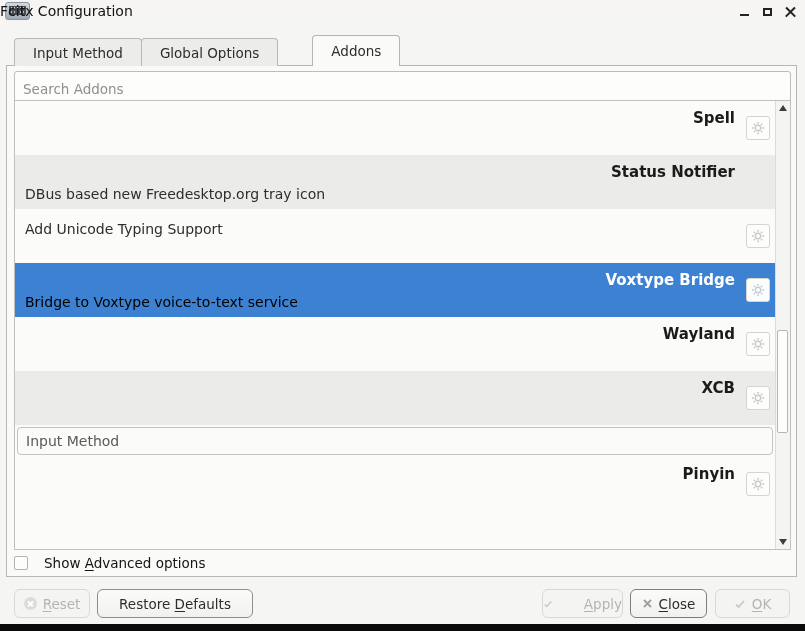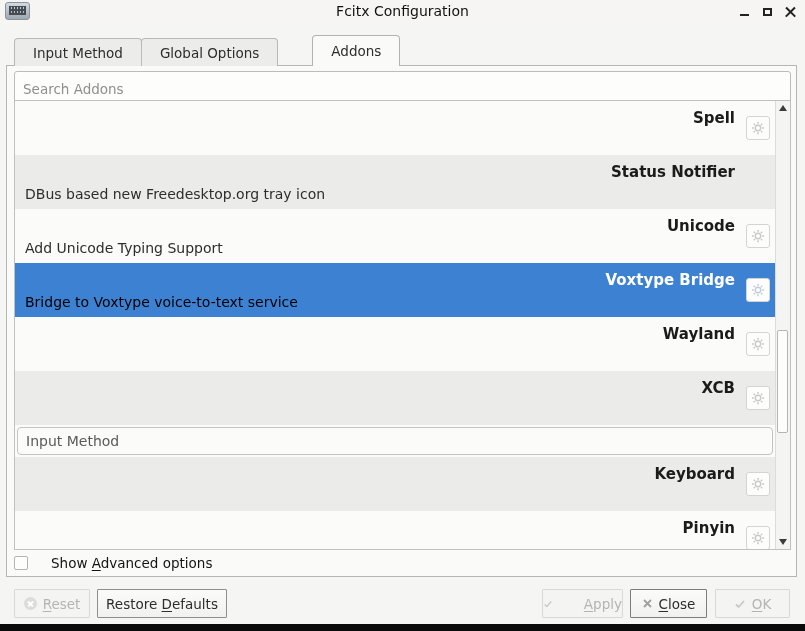--- a/index.html
+++ b/index.html
@@ -11,21 +11,21 @@
     -webkit-font-smoothing:antialiased;
   }
   
   .titlebar{position:absolute;left:0;top:0;width:805px;height:23px;background:#f6f5f4;}
   .app-icon{position:absolute;left:5px;top:2px;width:25px;height:18px;border-radius:3px;
     background:linear-gradient(#d3dae1,#9da8b2);border:1px solid #8a949d;box-sizing:border-box;}
   .app-icon .keys{position:absolute;left:3px;right:3px;top:3px;bottom:4px;
     background:
       repeating-linear-gradient(0deg,#474c52 0 2px,rgba(0,0,0,0) 2px 4px),
       repeating-linear-gradient(90deg,#474c52 0 2px,rgba(0,0,0,0) 2px 3px);}
-  .win-title{position:absolute;left:0;right:0;top:3px;text-align:center;font-size:14px;color:#111;}
+  .win-title{position:absolute;left:0;right:0;top:3px;font-size:14px;color:#111;}
   .win-controls{position:absolute;right:8px;top:0;height:23px;display:flex;align-items:center;gap:9px;}
   .wc{width:14px;height:14px;display:flex;align-items:center;justify-content:center;cursor:default;}
   .ico-min{width:9px;height:2px;background:#222;margin-top:6px;}
   .ico-max{width:9px;height:8px;border:2px solid #222;box-sizing:border-box;}
   .ico-close{position:relative;width:11px;height:11px;}
   .ico-close:before,.ico-close:after{content:"";position:absolute;left:-1px;top:4.5px;width:13px;height:2.4px;background:#222;}
   .ico-close:before{transform:rotate(45deg);} .ico-close:after{transform:rotate(-45deg);}
 
   
   .tabbar{position:absolute;left:14px;top:36px;height:30px;display:flex;align-items:flex-end;z-index:3;}
@@ -67,30 +67,30 @@
   .sb-btn{position:absolute;left:0;width:14px;height:14px;display:flex;align-items:center;justify-content:center;}
   .sb-up{top:0;} .sb-down{bottom:0;}
   .tri-up{width:0;height:0;border-left:4.5px solid transparent;border-right:4.5px solid transparent;border-bottom:6px solid #3c3c3a;}
   .tri-down{width:0;height:0;border-left:4.5px solid transparent;border-right:4.5px solid transparent;border-top:6px solid #3c3c3a;}
   .sb-thumb{position:absolute;left:1px;top:229px;width:11px;height:103px;background:#fdfdfc;
     border:1px solid #b5b5b2;border-radius:2px;box-sizing:border-box;}
 
   
   .advanced{position:absolute;left:14px;top:554px;height:18px;display:flex;align-items:center;z-index:5;}
   .checkbox{width:14px;height:14px;box-sizing:border-box;border:1px solid #b3b3b0;border-radius:2px;background:#fdfdfc;}
-  .advanced label{margin-left:23px;font-size:13.5px;color:#141413;}
-
-  
-  .btn{position:absolute;top:589px;height:29px;box-sizing:border-box;border-radius:1px;
+  .advanced label{margin-left:16px;font-size:13.5px;color:#141413;}
+
+  
+  .btn{position:absolute;top:589px;height:29px;box-sizing:border-box;border-radius:6px;
     font-family:inherit;font-size:13.5px;display:flex;align-items:center;justify-content:center;gap:6px;
     background:linear-gradient(#fbfbfa,#f1f1ef);border:1px solid #8e8e8a;color:#2d2d2b;cursor:default;padding:0;}
   .btn.disabled{background:#f4f4f2;border-color:#d8d8d5;color:#b4b4b1;}
   .mn{text-decoration:underline;text-underline-offset:2px;}
   .btn-reset{left:14px;width:76px;}
-  .btn-restore{left:97px;width:130px;}
+  .btn-restore{left:97px;width:156px;}
   .btn-apply{left:542px;width:81px;gap:31px;}
   .btn-close{left:630px;width:77px;border-color:#7d7d7a;}
   .btn-ok{left:715px;width:75px;}
   .reset-circ{width:13px;height:13px;border-radius:50%;background:#dcdcd9;position:relative;}
   .reset-circ:before,.reset-circ:after{content:"";position:absolute;left:3px;top:5.7px;width:7px;height:1.6px;background:#fff;}
   .reset-circ:before{transform:rotate(45deg);} .reset-circ:after{transform:rotate(-45deg);}
 
   .bottom-strip{position:absolute;left:0;bottom:0;width:805px;height:7px;background:#0a0a0a;}
 </style>
 </head>
@@ -153,21 +153,20 @@
         </svg>
       </button>
     </div>
 
     <div class="row alt">
       <div class="row-title">Status Notifier</div>
       <div class="row-desc">DBus based new Freedesktop.org tray icon</div>
     </div>
 
     <div class="row">
-      <div class="row-title">Unicode</div>
       <div class="row-desc">Add Unicode Typing Support</div>
       <button class="gear-btn">
         <svg width="14" height="14" viewBox="0 0 16 16">
           <g stroke="#c9c9c5" stroke-width="1.6" fill="none">
               <circle cx="8" cy="8" r="3.1"></circle>
             </g>
           <g stroke="#c9c9c5" stroke-width="1.8">
             <line x1="8" y1="1" x2="8" y2="3.2"></line>
               <line x1="8" y1="12.8" x2="8" y2="15"></line>
             <line x1="1" y1="8" x2="3.2" y2="8"></line>
@@ -242,40 +241,20 @@
               <line x1="11.4" y1="4.6" x2="12.9" y2="3.1"></line>
           </g>
         </svg>
       </button>
     </div>
 
     <div class="group-header">
       <span>Input Method</span>
     </div>
 
-    <div class="row alt">
-      <div class="row-title">Keyboard</div>
-      <button class="gear-btn">
-        <svg width="14" height="14" viewBox="0 0 16 16">
-          <g stroke="#c9c9c5" stroke-width="1.6" fill="none">
-              <circle cx="8" cy="8" r="3.1"></circle>
-            </g>
-          <g stroke="#c9c9c5" stroke-width="1.8">
-            <line x1="8" y1="1" x2="8" y2="3.2"></line>
-              <line x1="8" y1="12.8" x2="8" y2="15"></line>
-            <line x1="1" y1="8" x2="3.2" y2="8"></line>
-              <line x1="12.8" y1="8" x2="15" y2="8"></line>
-            <line x1="3.1" y1="3.1" x2="4.6" y2="4.6"></line>
-              <line x1="11.4" y1="11.4" x2="12.9" y2="12.9"></line>
-            <line x1="3.1" y1="12.9" x2="4.6" y2="11.4"></line>
-              <line x1="11.4" y1="4.6" x2="12.9" y2="3.1"></line>
-          </g>
-        </svg>
-      </button>
-    </div>
 
     <div class="row">
       <div class="row-title">Pinyin</div>
       <button class="gear-btn">
         <svg width="14" height="14" viewBox="0 0 16 16">
           <g stroke="#c9c9c5" stroke-width="1.6" fill="none">
               <circle cx="8" cy="8" r="3.1"></circle>
             </g>
           <g stroke="#c9c9c5" stroke-width="1.8">
             <line x1="8" y1="1" x2="8" y2="3.2"></line>

